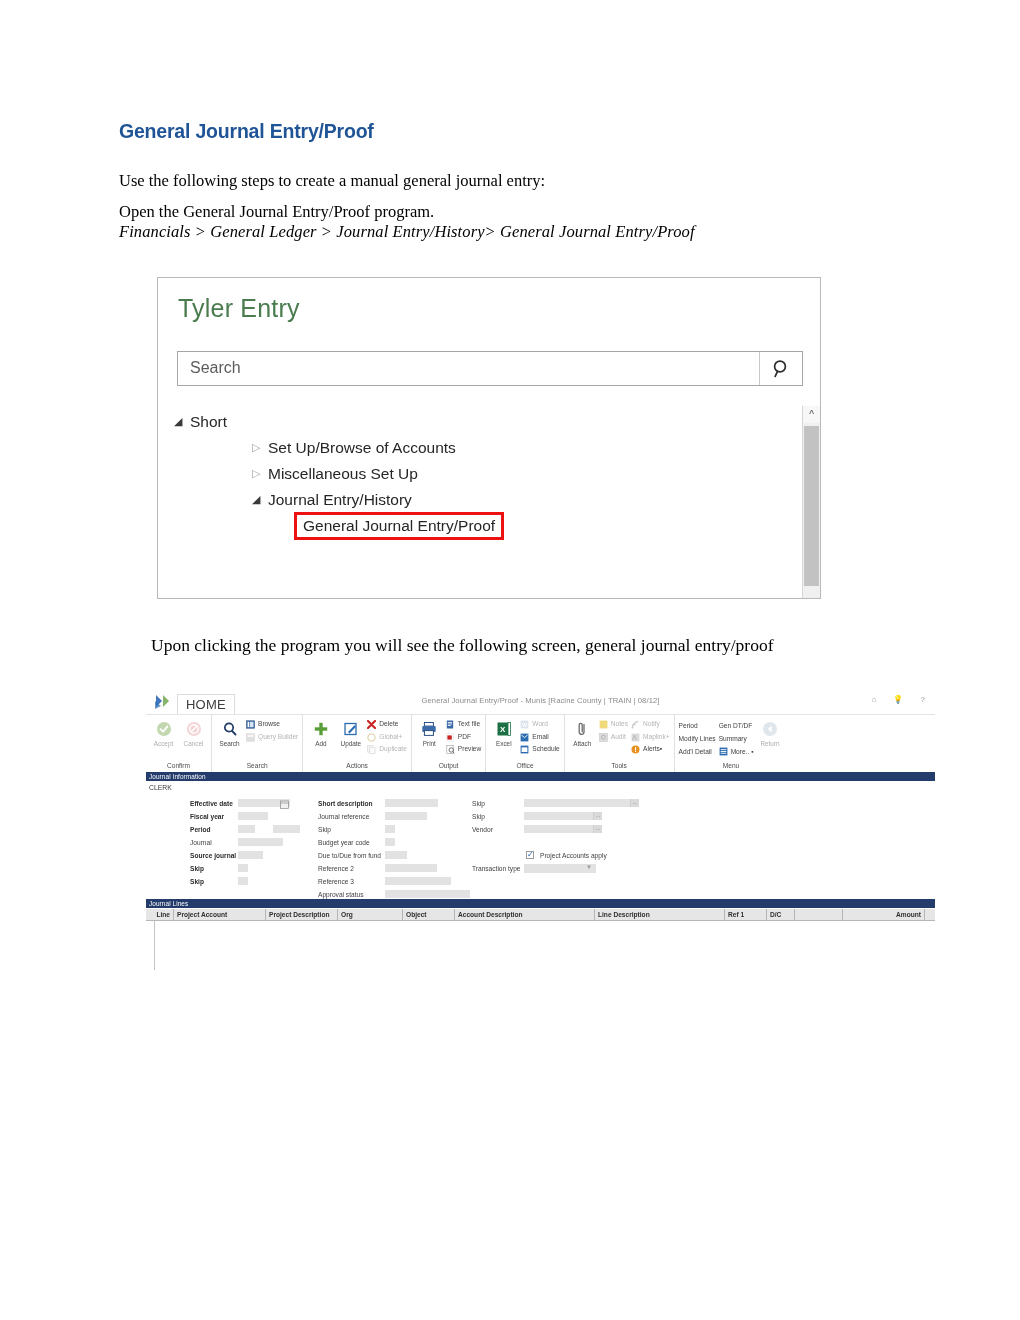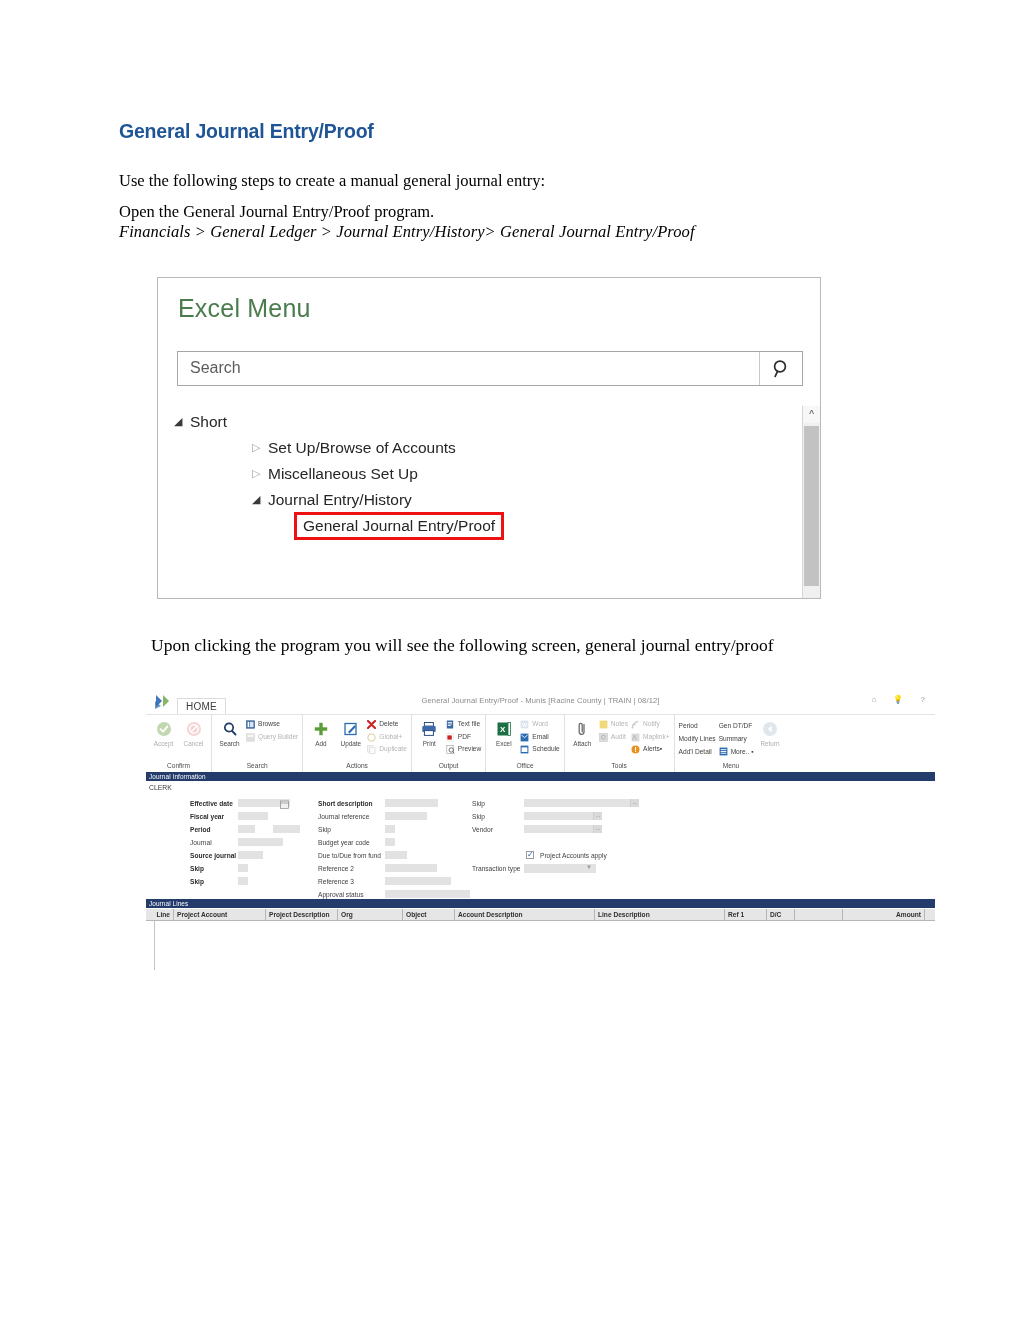--- a/index.html
+++ b/index.html
@@ -191,21 +191,21 @@
     font-size: 8px;
   }
   .m-tabstrip {
     position: absolute;
     left: 31px; top: 9px;
     height: 15px;
     display: flex;
     align-items: flex-end;
   }
   .m-tab {
-    font-size: 10px;
+    font-size: 13px;
     color: #3d3d3d;
     padding: 2px 8px 2px 8px;
     border: 1px solid #dcdcdc;
     border-bottom: none;
     background: #ffffff;
     letter-spacing: 0.2px;
   }
 
   
   .m-ribbon {
@@ -391,21 +391,21 @@
 
 <div class="page">
 
   <div class="doc-title">General Journal Entry/Proof</div>
   <div class="para p2">Open the General Journal Entry/Proof program.</div>
   <div class="para p1">Use the following steps to create a manual general journal entry:</div>
   <div class="para p4">Upon clicking the program you will see the following screen, general journal entry/proof</div>
   <div class="para p3">Financials &gt; General Ledger &gt;  Journal Entry/History&gt;  General Journal Entry/Proof</div>
 
   <div class="tyler-shot">
-    <div class="tyler-title">Excel Menu</div>
+    <div class="tyler-title">Tyler Entry</div>
 
     <div class="tyler-search">
       <div class="ph">Search</div>
       <div class="mag">
         <svg width="22" height="22" viewBox="0 0 22 22">
           <circle cx="10" cy="8.5" r="5.4" fill="none" stroke="#2b2b2b" stroke-width="1.7"></circle>
           <line x1="7.6" y1="13.2" x2="5.2" y2="18.4" stroke="#2b2b2b" stroke-width="1.7" stroke-linecap="round"></line>
         </svg>
       </div>
     </div>

